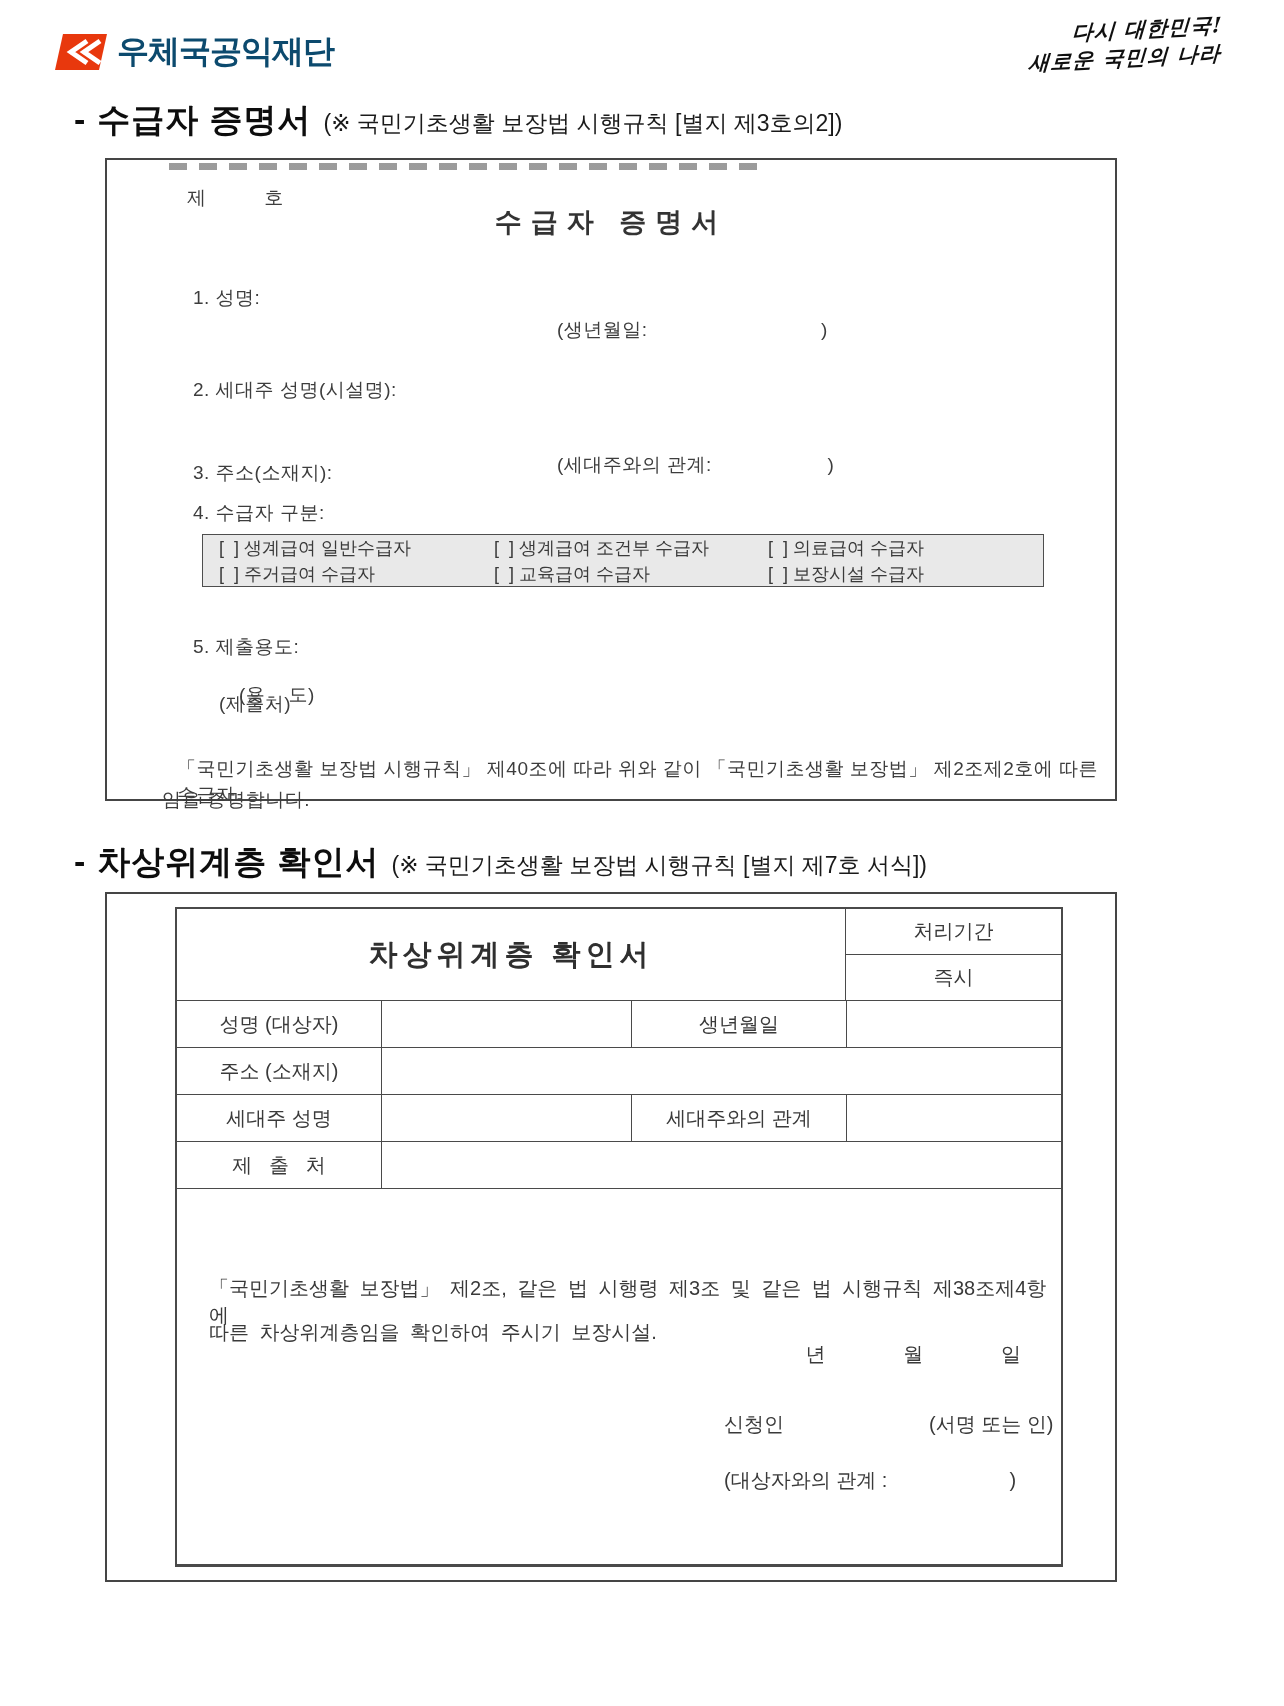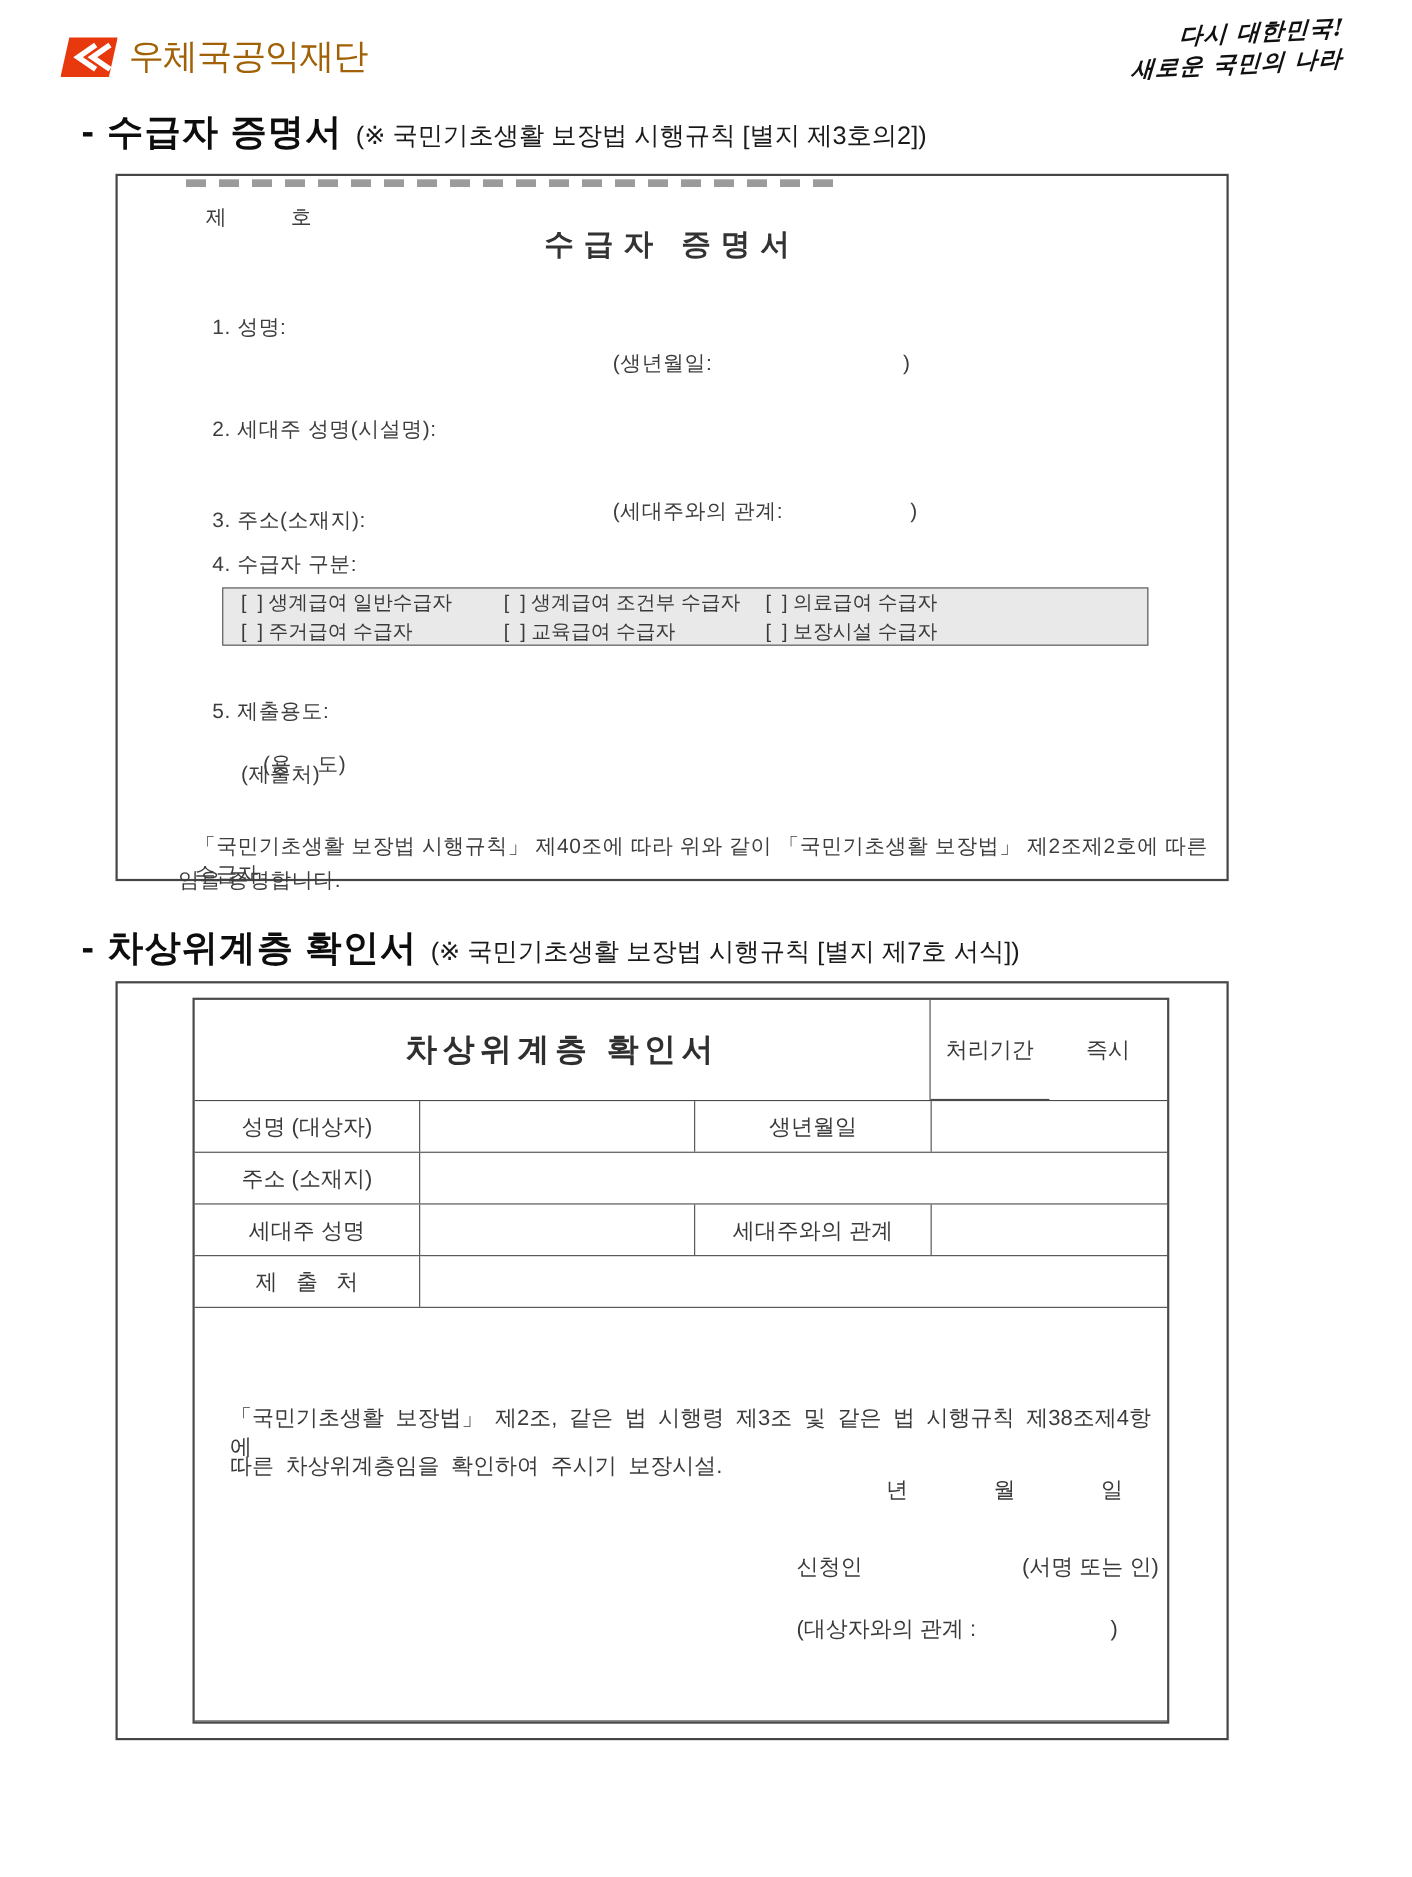--- a/index.html
+++ b/index.html
@@ -3,21 +3,21 @@
 <meta charset="utf-8">
 <style>
   * { box-sizing: border-box; margin: 0; padding: 0; }
   html, body { background: #ffffff; }
   body { font-family: "Liberation Sans", "DejaVu Sans", sans-serif; }
   .page { position: relative; width: 1284px; height: 1706px; background: #ffffff; overflow: hidden; color: #222; }
 
   
   .header-logo { position: absolute; left: 55px; top: 30px; display: flex; align-items: center; gap: 10px; }
   .logo-mark { display: inline-flex; }
-  .logo-text { font-size: 32px; font-weight: 400; color: #a16207; letter-spacing: -1px; }
+  .logo-text { font-size: 32px; font-weight: 700; color: #0c4a6e; letter-spacing: -1px; }
   .slogan { position: absolute; right: 62px; top: 16px; text-align: right;
             font-family: "DejaVu Serif", serif; font-style: italic; font-weight: bold;
             font-size: 21px; line-height: 1.35; color: #101010;
             transform: rotate(-3deg) skewX(-6deg); letter-spacing: 1px; }
 
   
   .heading { position: absolute; left: 74px; display: flex; align-items: baseline; gap: 12px; color: #0d0d0d; }
   .heading-1 { top: 98px; }
   .heading-2 { top: 840px; }
   .h-dash { font-size: 34px; font-weight: bold; }
@@ -40,39 +40,39 @@
                letter-spacing: 9px; color: #333; }
   .s1-name   { top: 125px; left: 86px; }
   .s1-birth  { top: 157px; left: 450px; }
   .s1-head   { top: 217px; left: 86px; }
   .s1-headrel{ top: 249px; left: 450px; margin-top: 43px; }
   .s1-addr   { top: 300px; left: 86px; }
   .s1-cat    { top: 340px; left: 86px; }
   .s1-chkbox { position: absolute; top: 374px; left: 95px; width: 842px; height: 53px;
                background: #e9e9e9; border: 1px solid #4e4e4e; display: flex; flex-direction: column;
                justify-content: center; gap: 2px; font-size: 18px; color: #3a3a3a; }
-  .chkrow { display: flex; line-height: 24px; }
+  .chkrow { display: flex; line-height: 24px; gap: 36px; }
   .chk1 { width: 255px; padding-left: 16px; }
   .chk2 { width: 238px; }
   .chk3 { flex: 1; }
   .s1-purpose { top: 474px; left: 86px; }
   .s1-use     { top: 522px; left: 112px; margin-left: 20px; }
   .s1-dest    { top: 531px; left: 112px; }
   .s1-footer1 { top: 596px; left: 70px; width: 935px; }
   .s1-footer2 { top: 627px; left: 55px; }
 
   
   .t2 { position: absolute; left: 68px; top: 13px; width: 888px; height: 660px; border: 2px solid #4a4a4a;
         display: flex; flex-direction: column; font-size: 20px; color: #3a3a3a; }
   .t2 .row { display: flex; border-bottom: 1px solid #4a4a4a; }
   .cell { display: flex; align-items: center; justify-content: center; }
   .br { border-right: 1px solid #4a4a4a; }
   .row-title { height: 92px; }
   .t2-title { flex: 1; font-size: 29px; font-weight: bold; letter-spacing: 5px; color: #2f2f2f; }
-  .t2-proc { width: 215px; display: flex; flex-direction: row; }
+  .t2-proc { width: 215px; display: flex; flex-direction: column; }
   .t2-proc > div { flex: 1; display: flex; align-items: center; justify-content: center; }
   .t2-proc .proc-top { border-bottom: 1px solid #4a4a4a; }
   .row-std { height: 47px; }
   .lbl  { width: 205px; }
   .val-mid { width: 250px; }
   .lbl2 { width: 215px; }
   .val-end { flex: 1; }
   .val-wide { flex: 1; }
   .row-body { flex: 1; position: relative; border-bottom: none; display: block; padding-left: 39px; }
   .b-line1 { position: absolute; top: 86px;  left: 32px; word-spacing: 5px; }

